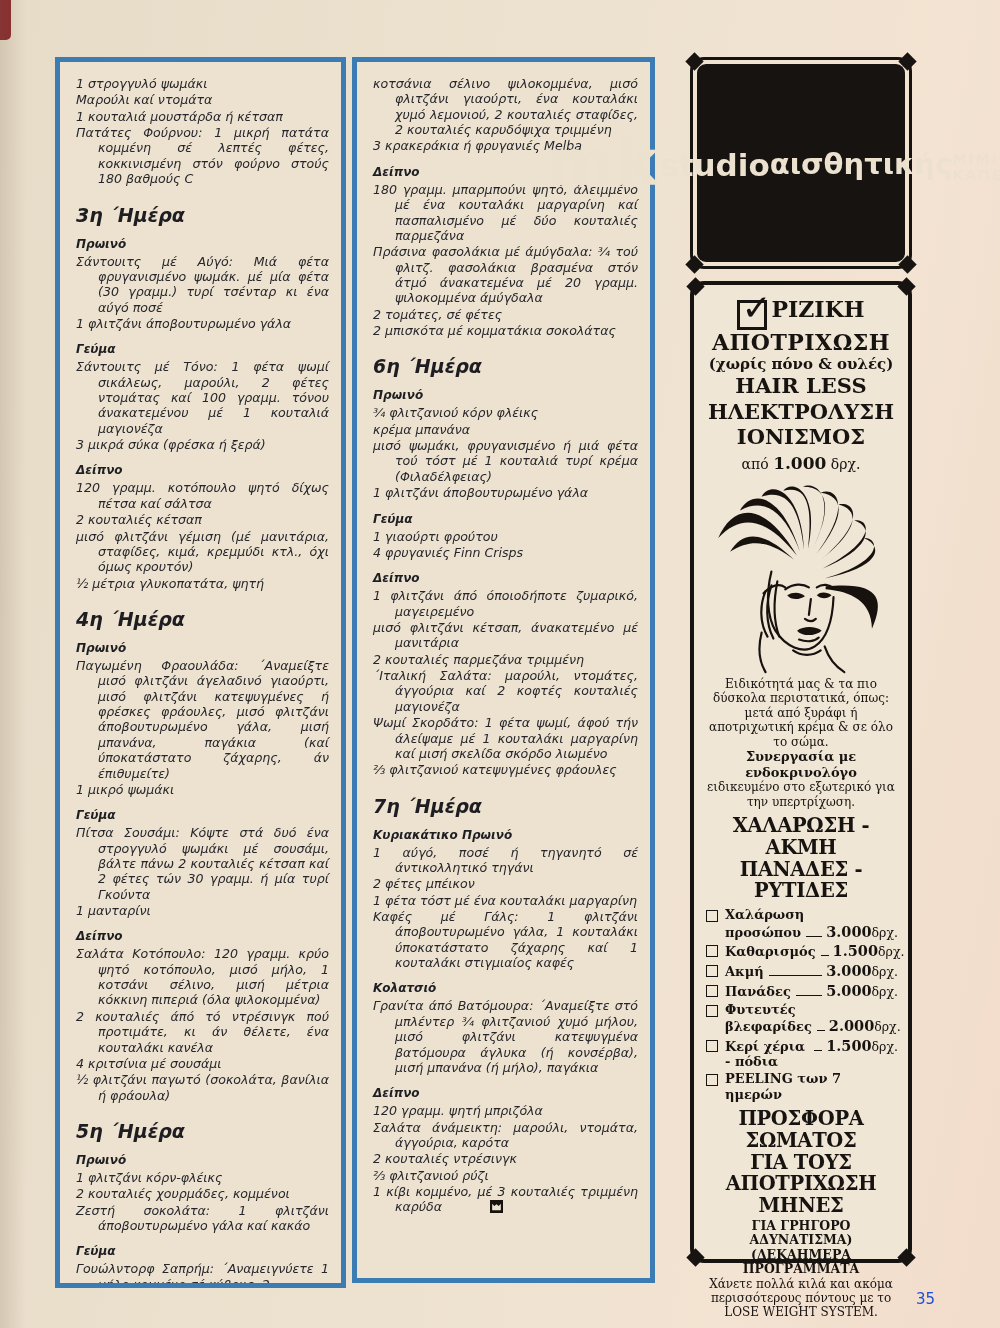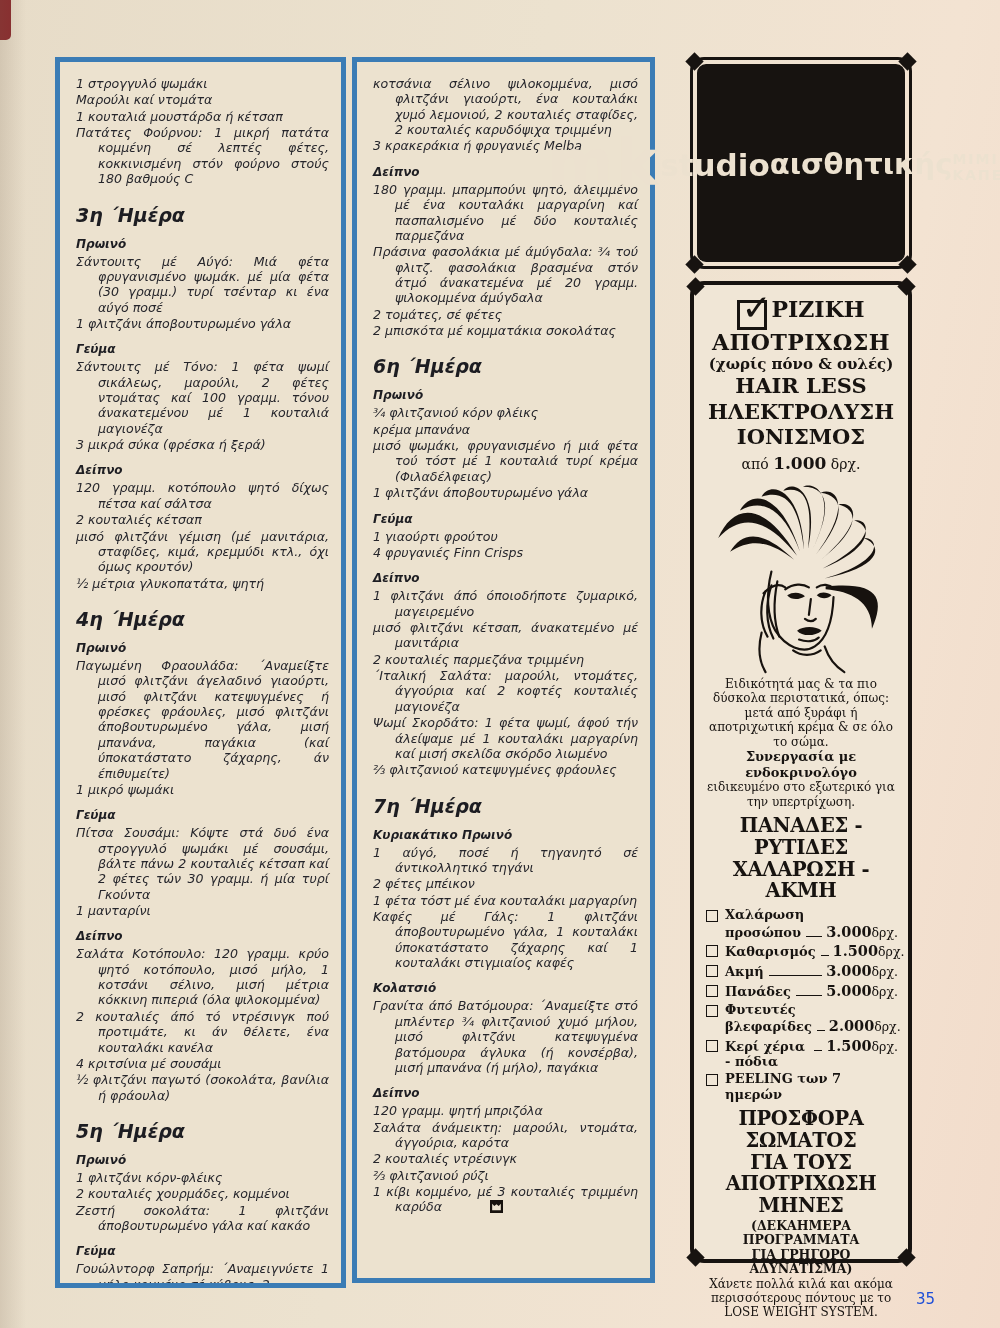--- a/index.html
+++ b/index.html
@@ -235,22 +235,22 @@
     </svg>
   </div>
 
   <div class="ad-body">Ειδικότητά μας &amp; τα πιο δύσκολα περιστατικά, όπως: μετά από ξυράφι ή αποτριχωτική κρέμα &amp; σε όλο το σώμα.</div>
   <div class="ad-body">
     <div class="bold-line">Συνεργασία με ενδοκρινολόγο</div>
     <div>ειδικευμένο στο εξωτερικό για την υπερτρίχωση.</div>
   </div>
 
   <div class="ad-sec">
+    <div>ΧΑΛΑΡΩΣΗ - ΑΚΜΗ</div>
     <div>ΠΑΝΑΔΕΣ - ΡΥΤΙΔΕΣ</div>
-    <div>ΧΑΛΑΡΩΣΗ - ΑΚΜΗ</div>
   </div>
 
   <div class="price-list" id="prices1">
       <div class="price-row">
         <span class="cb"></span>
         <div class="pr-body">
           <div>Χαλάρωση</div>
           <div class="pr-line">
             <span>προσώπου</span>
             <span class="leader"></span>
@@ -324,20 +324,20 @@
         </div>
       </div>
     </div>
 
   <div class="ad-sec">
     <div>ΠΡΟΣΦΟΡΑ ΣΩΜΑΤΟΣ</div>
     <div>ΓΙΑ ΤΟΥΣ</div>
     <div>ΑΠΟΤΡΙΧΩΣΗ ΜΗΝΕΣ</div>
   </div>
   <div class="ad-sec-sub">
+    <div>ΓΙΑ ΓΡΗΓΟΡΟ ΑΔΥΝΑΤΙΣΜΑ)</div>
     <div>(ΔΕΚΑΗΜΕΡΑ ΠΡΟΓΡΑΜΜΑΤΑ</div>
-    <div>ΓΙΑ ΓΡΗΓΟΡΟ ΑΔΥΝΑΤΙΣΜΑ)</div>
   </div>
   <div class="ad-body">Χάνετε πολλά κιλά και ακόμα περισσότερους πόντους με το LOSE WEIGHT SYSTEM.</div>
 
 </div>
 
 <div class="page-number">35</div>
 
 </body></html>

